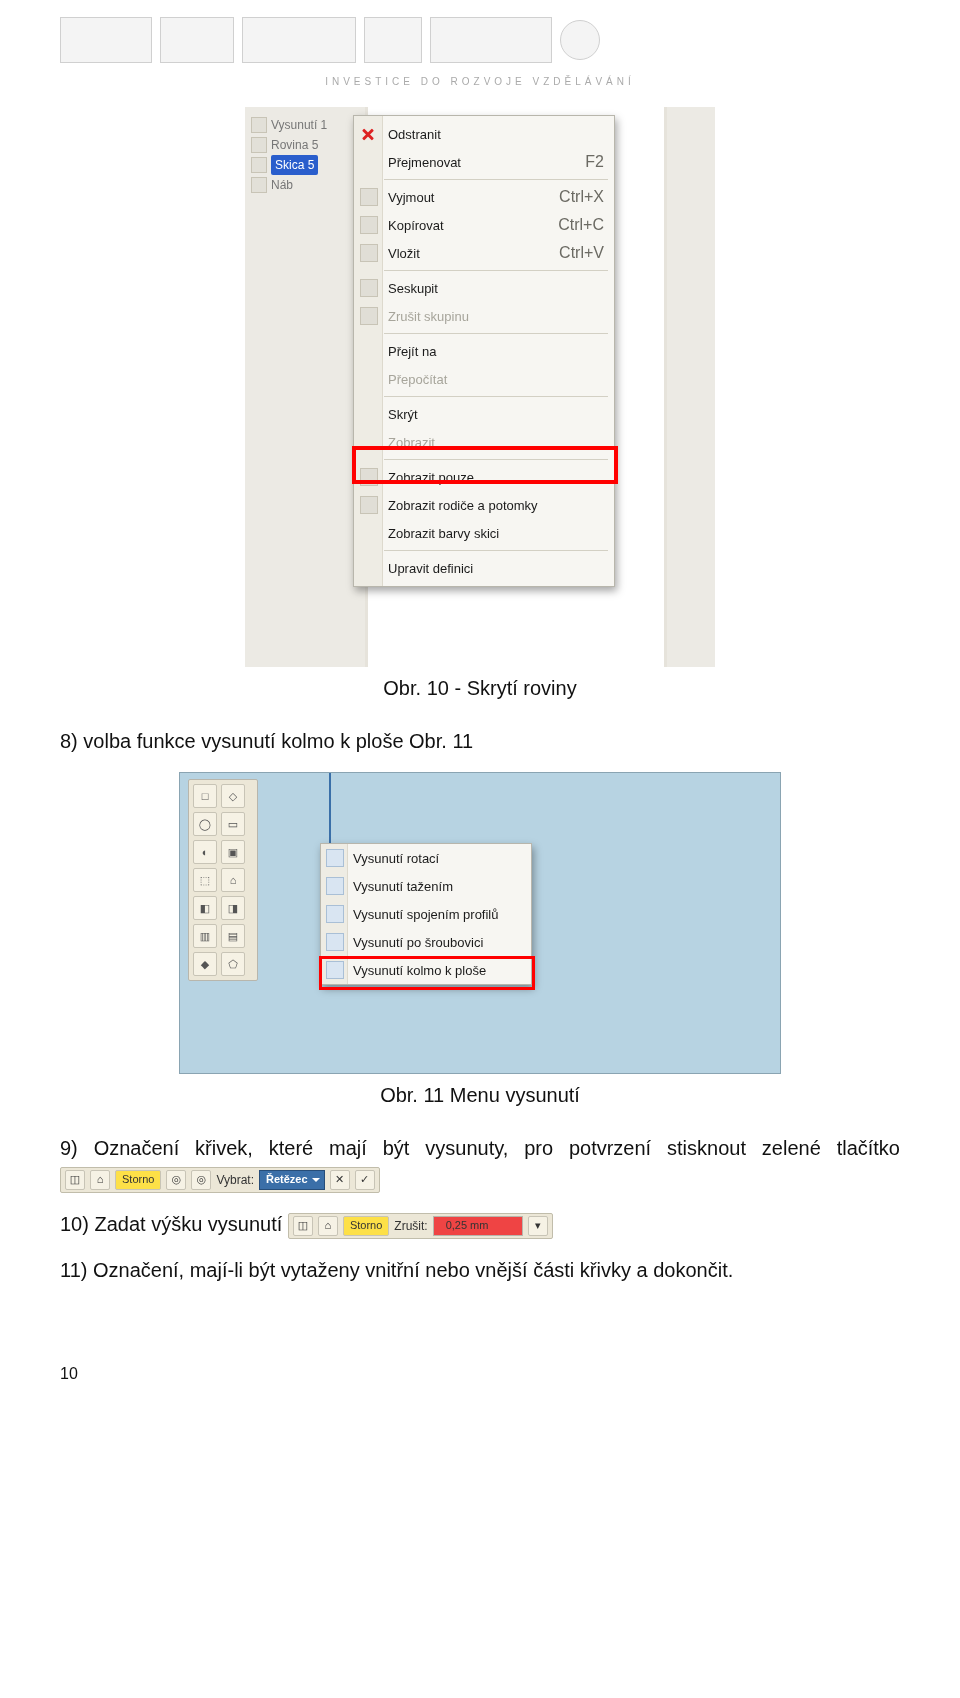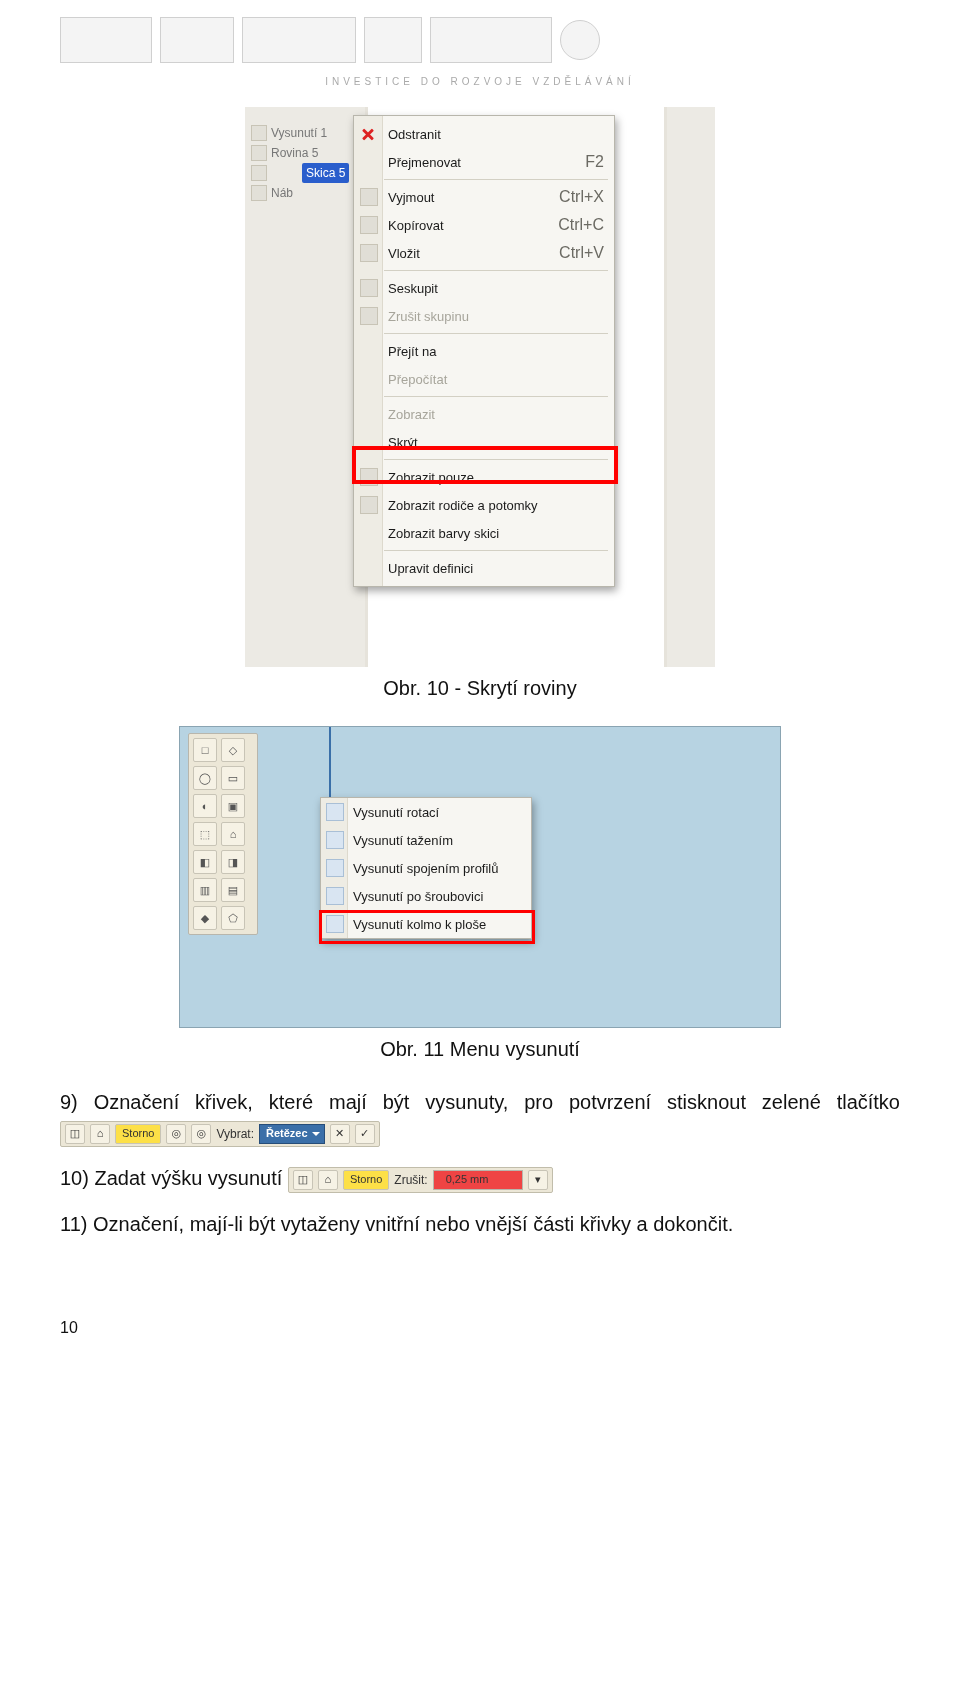--- a/index.html
+++ b/index.html
@@ -48,37 +48,36 @@
   .tree-panel {
     position: absolute;
     left: 0;
     top: 0;
     width: 120px;
     height: 560px;
     background: #eceae4;
     border-right: 3px solid #e6e3db;
   }
   .tree-list {
-    padding: 16px 6px;
+    padding: 8px 6px;
     font-size: 12px;
     color: #777;
     line-height: 20px;
   }
   .tree-item { display: flex; align-items: center; gap: 4px; }
   .tree-icon {
     width: 14px; height: 14px; display: inline-block;
     background: #e2e0d8;
     border: 1px solid #c8c4b6;
   }
   .tree-sel {
     background: #2a5ecc;
     color: #fff;
     padding: 0 4px;
     border-radius: 2px;
-    margin-left: 31px;
   }
   .ctx-menu {
     position: absolute;
     left: 108px;
     top: 8px;
     width: 260px;
     background: #f7f6f2;
     border: 1px solid #b8b6ac;
     box-shadow: 2px 4px 8px rgba(0,0,0,0.35);
     font-size: 13px;
@@ -351,26 +350,26 @@
         <div class="ctx-sep"></div>
 
         <div class="ctx-row">
           <span>Přejít na</span>
         </div>
         <div class="ctx-row disabled">
           <span>Přepočítat</span>
         </div>
         <div class="ctx-sep"></div>
 
+        <div class="ctx-row" id="skryt-row">
+          <span>Skrýt</span>
+        </div>
         <div class="ctx-row disabled">
           <span>Zobrazit</span>
         </div>
-        <div class="ctx-row" id="skryt-row">
-          <span>Skrýt</span>
-        </div>
         <div class="ctx-sep"></div>
 
         <div class="ctx-row">
           <span class="ctx-icon ic-gray"></span>
           <span>Zobrazit pouze</span>
         </div>
         <div class="ctx-row">
           <span class="ctx-icon ic-gray"></span>
           <span>Zobrazit rodiče a potomky</span>
         </div>
@@ -385,20 +384,21 @@
       </div>
 
       <div class="red-highlight1" style="left:-2px; top:330px; width:258px; height:30px"></div>
     </div>
 
     <div class="vert-toolbar-r"></div>
   </div>
 
   <p class="caption">Obr. 10 - Skrytí roviny</p>
 
+  <p class="body-text">8)  volba funkce vysunutí kolmo k ploše Obr. 11</p>
 
   <div class="figure fig2">
     <svg class="viewport-lines">
       <line x1="150" y1="0" x2="150" y2="300" stroke="#3a6fa8" stroke-width="2"></line>
       <line x1="560" y1="0" x2="560" y2="300" stroke="#3a6fa8" stroke-width="2"></line>
       <line x1="400" y1="0" x2="400" y2="300" stroke="#55799a" stroke-width="1"></line>
     </svg>
 
     <div class="toolbar-left">
       <div class="tb-btn">□</div>

